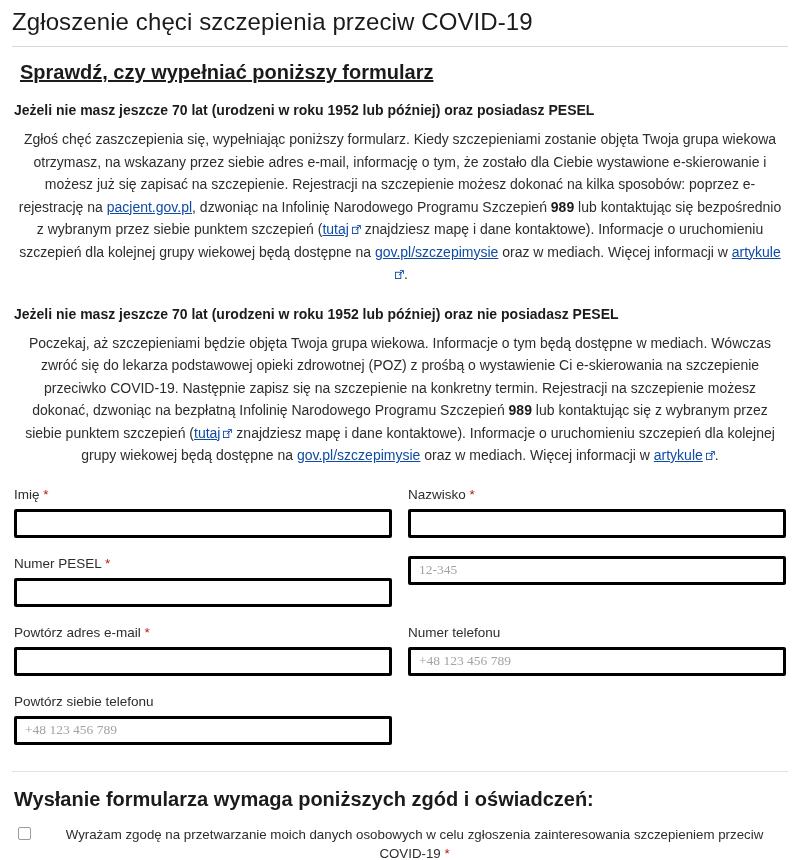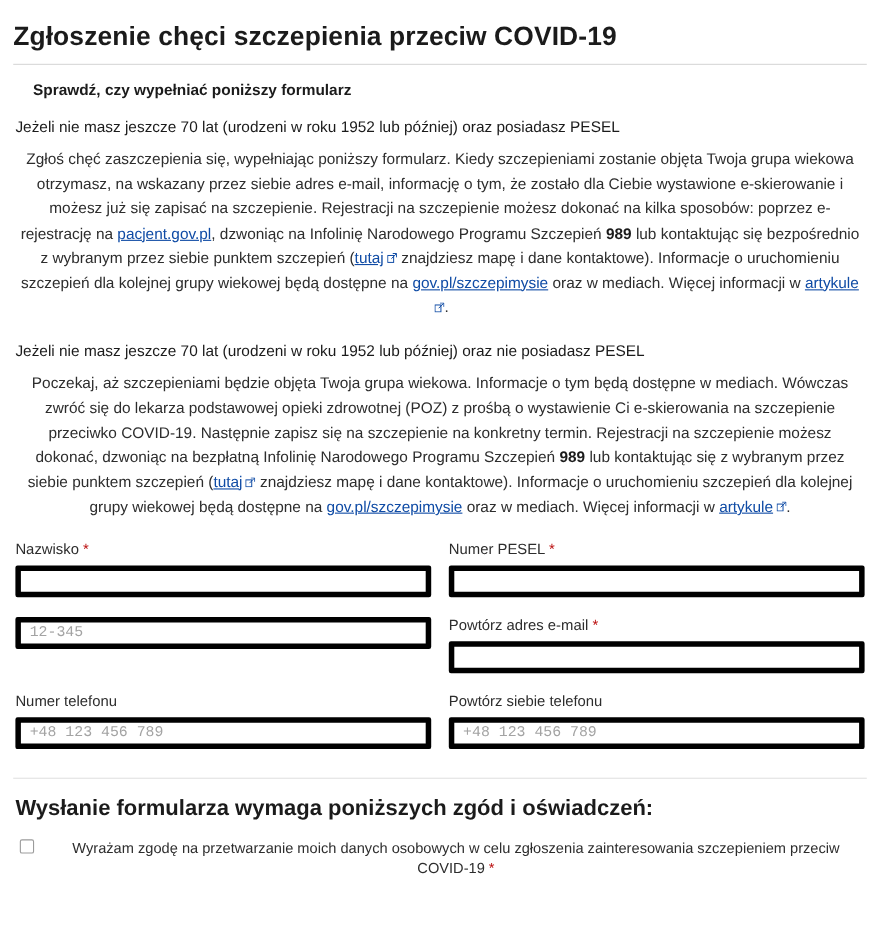--- a/index.html
+++ b/index.html
@@ -16,40 +16,41 @@
   }
   .page {
     width: 800px;
     height: 860px;
     box-sizing: border-box;
     padding: 0 12px;
     position: relative;
   }
   .title {
     font-size: 24px;
-    font-weight: bold;
+    font-weight: normal;
     color: #1b1b1b;
     margin: 0;
-    padding: 20px 0 6px 0;
+    padding: 8px 0 6px 0;
     letter-spacing: 0.1px;
   }
   .hr {
     border: 0;
     border-top: 1px solid #d8d8d8;
     margin: 4px 0 14px 0;
   }
   .lead {
+    font-size: 20px;
+    font-weight: bold;
+    margin: 0 0 18px 8px;
+    color: #1b1b1b;
+    text-decoration: underline;
+  }
+  .sec-head {
     font-size: 14px;
     font-weight: bold;
-    margin: 0 0 18px 18px;
-    color: #1b1b1b;
-  }
-  .sec-head {
-    font-size: 14px;
-    font-weight: normal;
     margin: 0 0 10px 2px;
     color: #1b1b1b;
   }
   .para {
     font-size: 14px;
     line-height: 22.5px;
     color: #2d2d2d;
     margin: 0 2px 20px 2px;
     text-align: center;
   }
@@ -84,25 +85,25 @@
     font-size: 13.5px;
     color: #2d2d2d;
     margin: 0 0 7px 0;
   }
   .req { color: #bb1111; }
   .field input {
     display: block;
     box-sizing: border-box;
     width: 100%;
     height: 29px;
-    border: 5px solid #000000;
+    border: 3px solid #000000;
     border-radius: 2px;
     background: #fff;
     font-size: 13.5px;
-    font-family: Liberation Mono, monospace;
+    font-family: Liberation Serif, serif;
     color: #1b1b1b;
     padding: 2px 8px;
     outline: none;
   }
   .field input::placeholder {
     color: #a3a3a3;
   }
   .consents-title {
     font-size: 20px;
     font-weight: bold;
@@ -167,20 +168,26 @@
             <path d="M5.6 0.5 H9.5 V4.4" stroke="#0f4ba5" stroke-width="1" fill="none"></path>
           </svg></span><span> znajdziesz mapę i dane kontaktowe). Informacje o uruchomieniu szczepień dla kolejnej grupy wiekowej będą dostępne na </span><a class="link" href="#">gov.pl/szczepimysie</a><span> oraz w mediach. Więcej informacji w </span><a class="link" href="#">artykule</a><span class="ext"><svg width="9" height="9" viewBox="0 0 10 10" xmlns="http://www.w3.org/2000/svg">
             <rect x="0.5" y="2.5" width="6" height="7" fill="none" stroke="#0f4ba5" stroke-width="1"></rect>
             <path d="M4.2 5.8 L9 1" stroke="#0f4ba5" stroke-width="1" fill="none"></path>
             <path d="M5.6 0.5 H9.5 V4.4" stroke="#0f4ba5" stroke-width="1" fill="none"></path>
           </svg></span><span>.</span></div>
   </div>
 
   <div class="form-grid">
 
+    <div class="field">
+      <label>
+        <span>Imię</span><span class="req"> *</span>
+      </label>
+      <input type="text" value="" placeholder="" style="">
+    </div>
 
     <div class="field">
       <label>
         <span>Nazwisko</span><span class="req"> *</span>
       </label>
       <input type="text" value="" placeholder="" style="">
     </div>
 
     <div class="field">
       <label>

